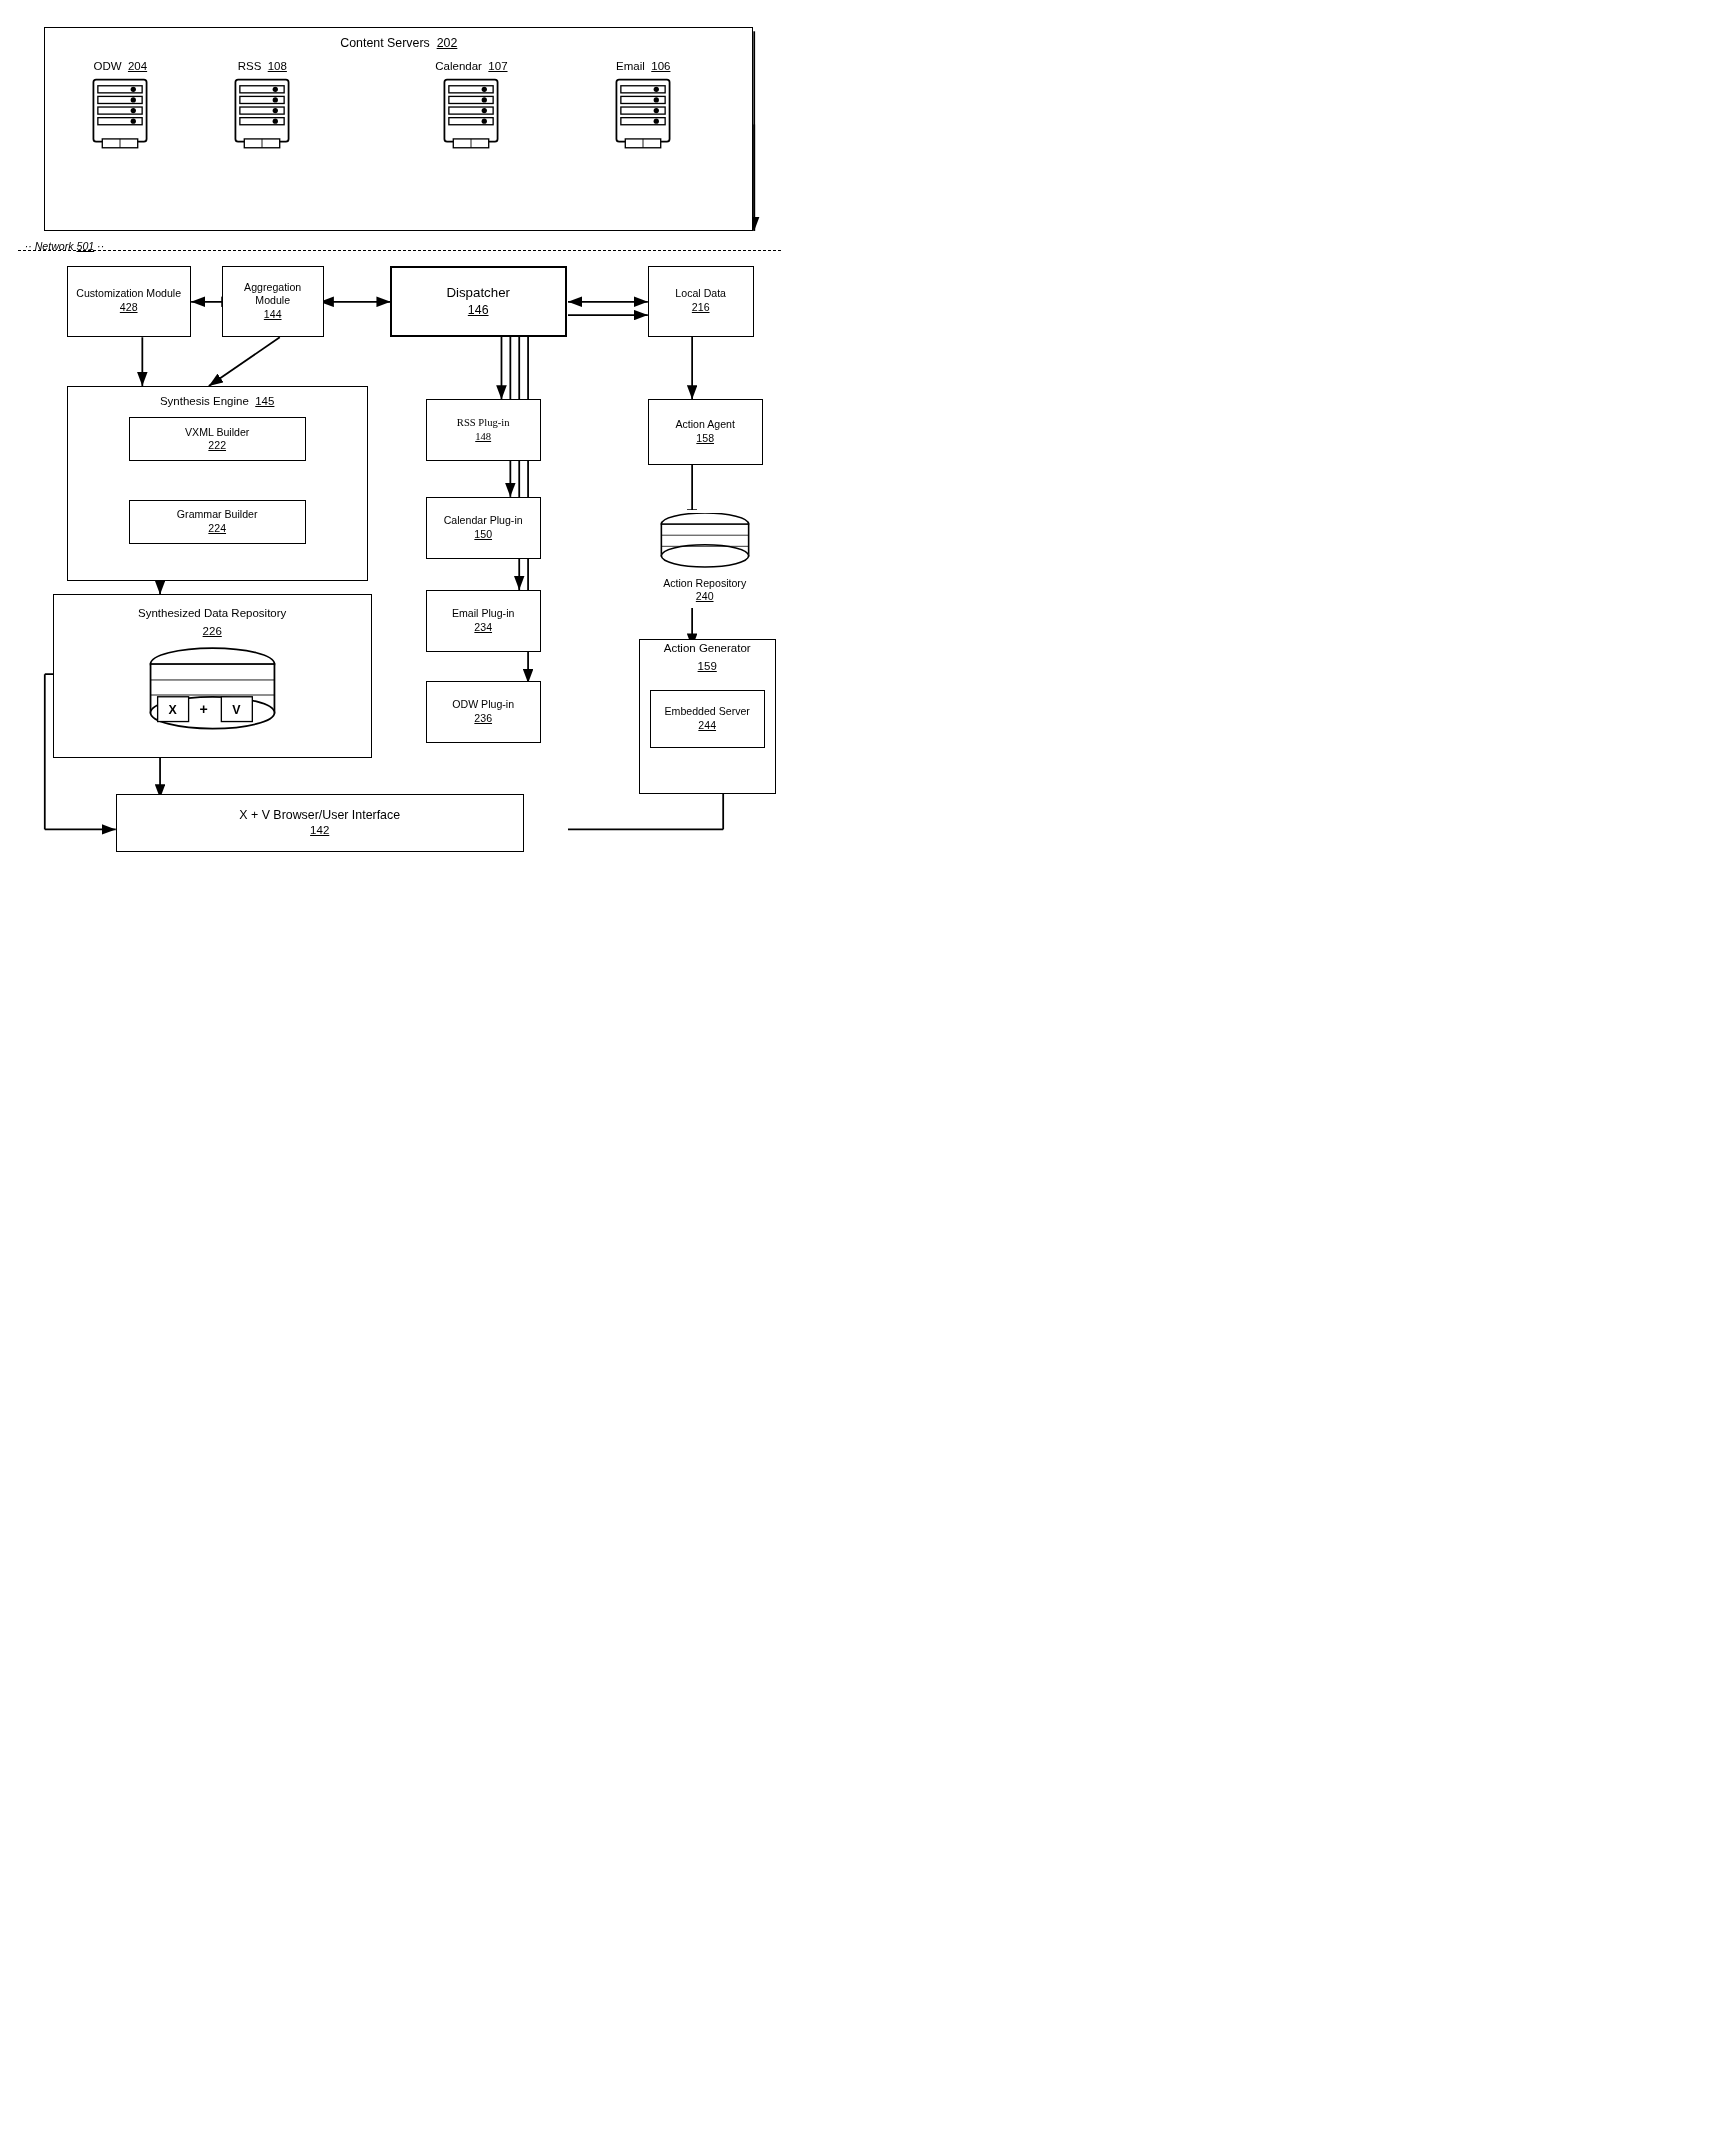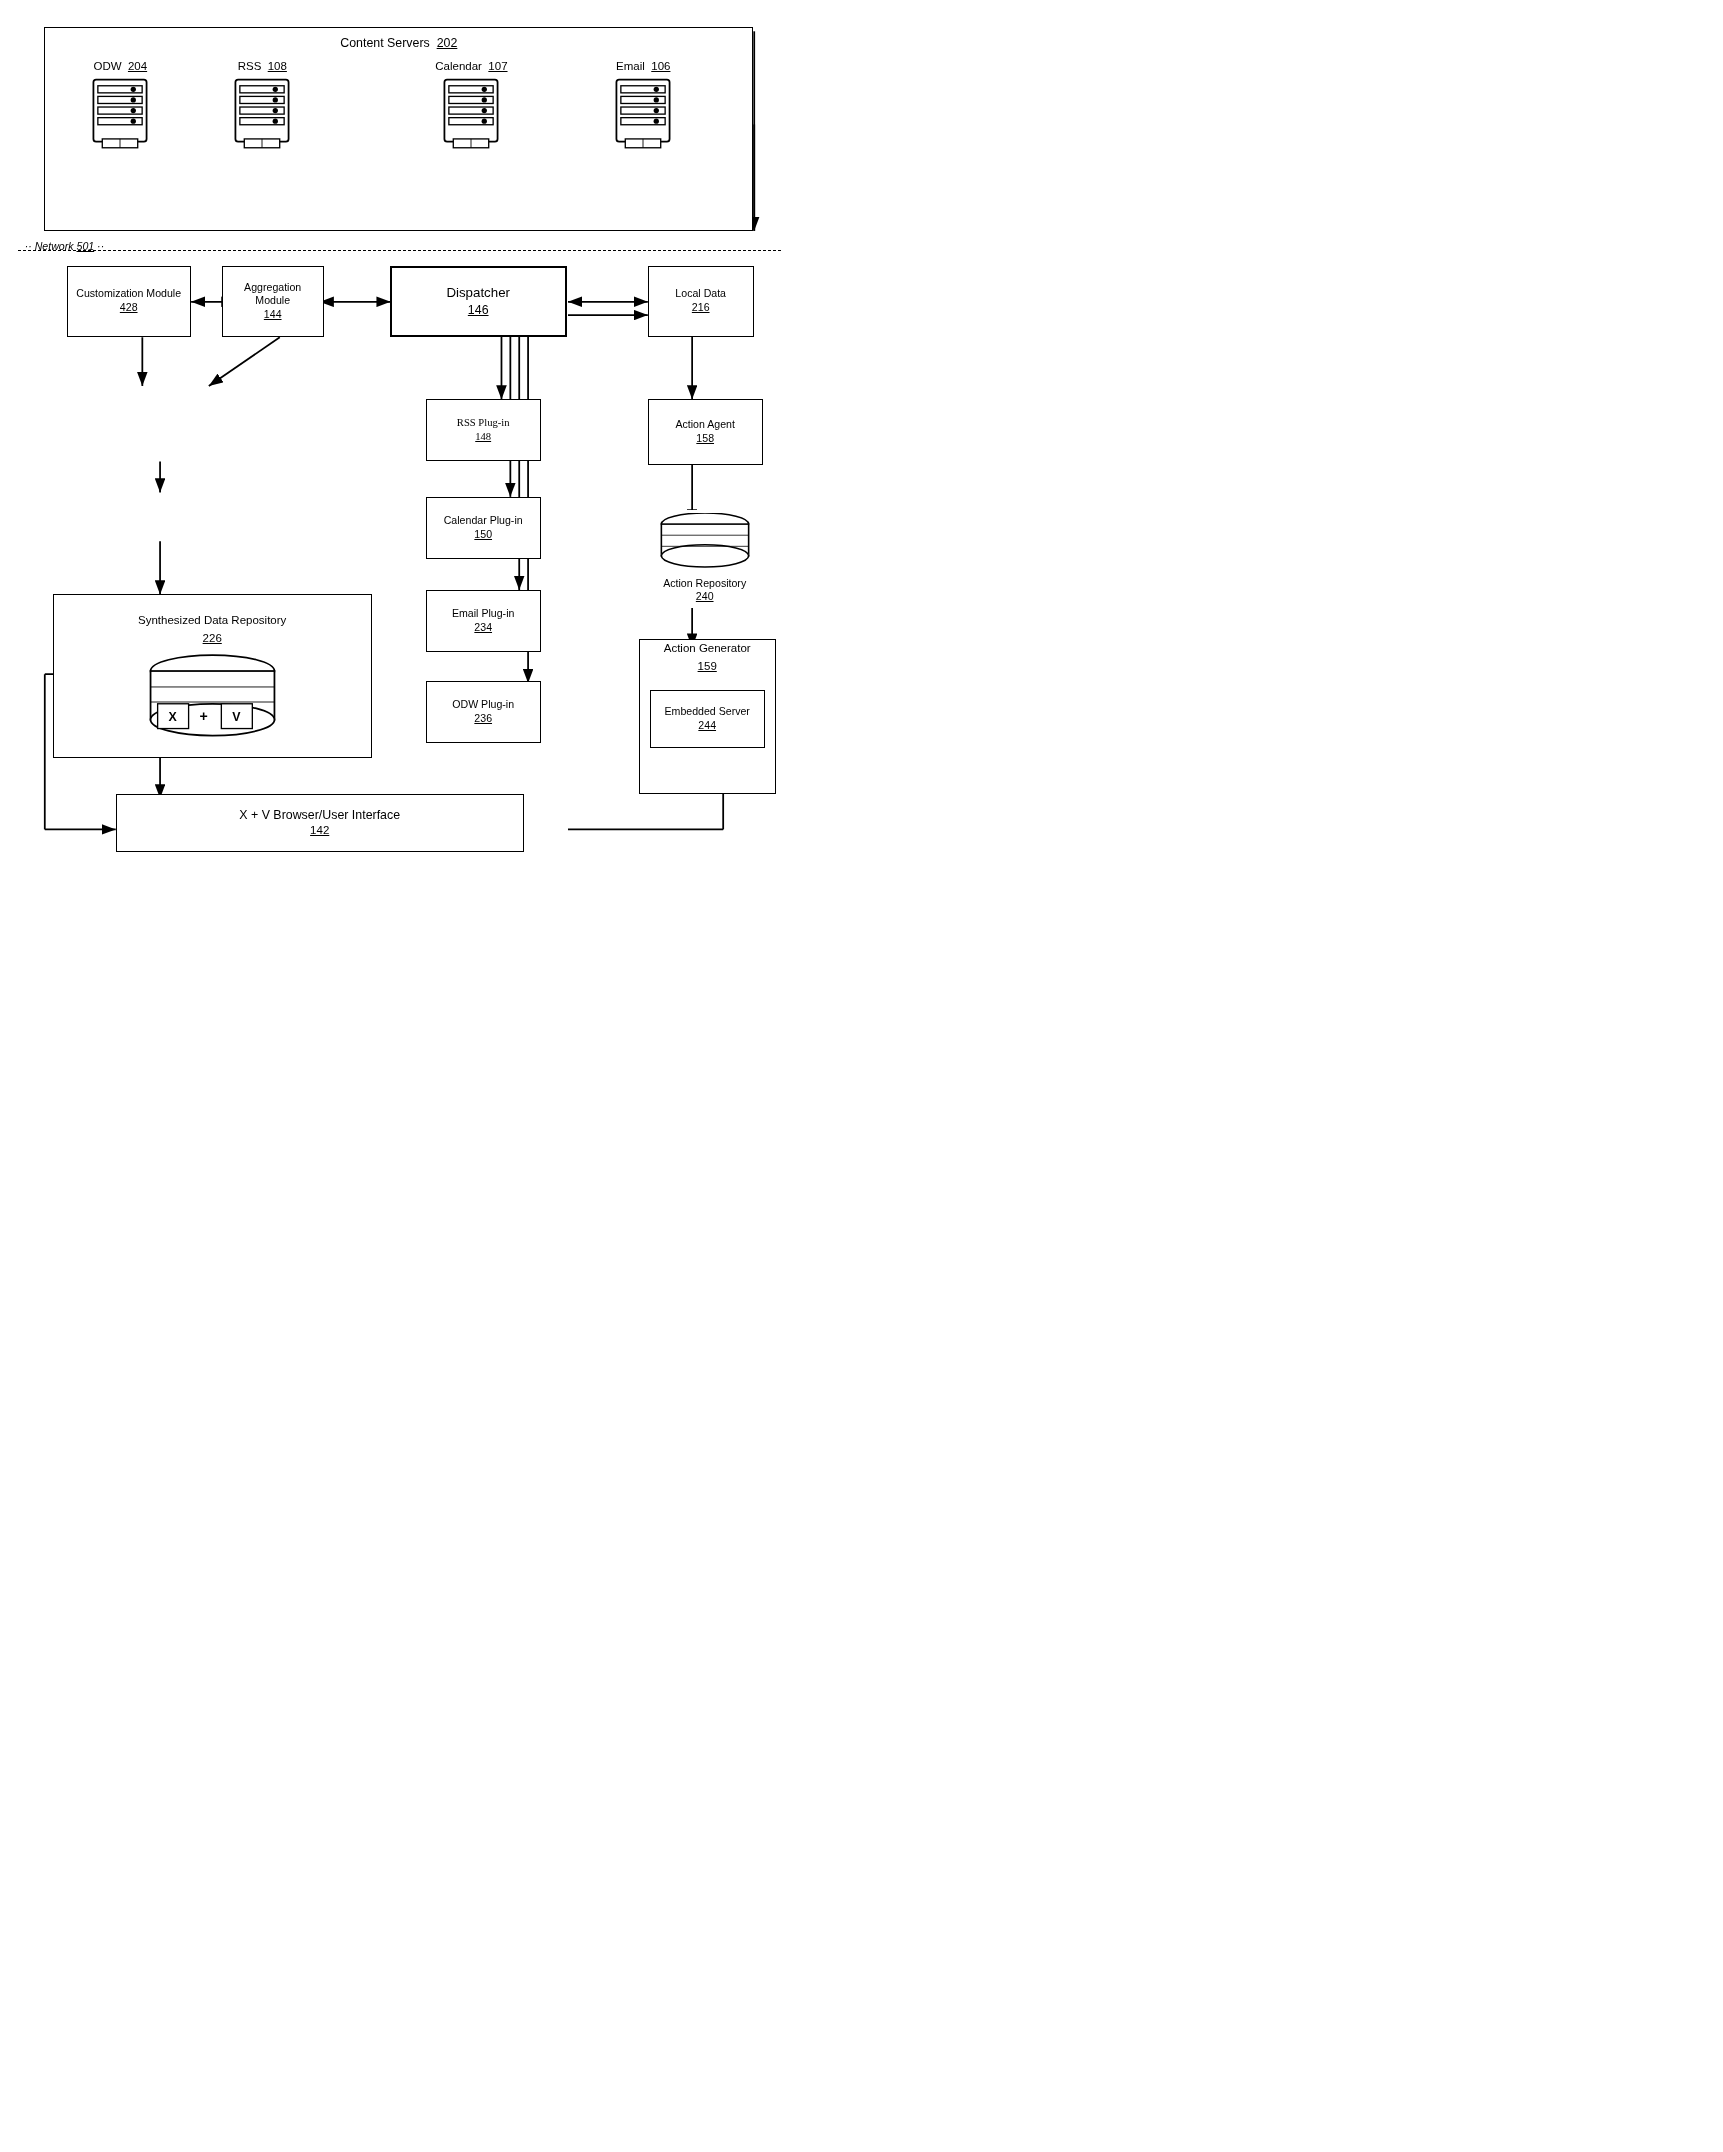--- a/index.html
+++ b/index.html
@@ -228,22 +228,37 @@
   <div class="box thick-box" style="top:248px; left:372px; width:177px; height:71px;">
     <span class="label" style="font-size:13.3px;">Dispatcher</span>
     <span class="num" style="font-size:12.4px;text-align:center;">146</span>
   </div>
 
   <div class="box" style="top:248px; left:630px; width:106px; height:71px;">
     <span class="label">Local Data</span>
     <span class="num">216</span>
   </div>
 
-
-  <div class="box" style="top:576px; left:35px; width:319px; height:164px; justify-content:flex-start; padding-top:18px;">
+  <div class="box" style="top:368px; left:49px; width:301px; height:195px; justify-content:flex-start; padding-top:7px;">
+    <div style="font-size:11.5px; margin-bottom:5.3px;">
+      <span>Synthesis Engine</span> &nbsp;<span class="underline">145</span>
+    </div>
+
+    <div class="box" style="position:relative; width:177px; height:44px; margin:3.5px 0;">
+      <span class="label">VXML Builder</span>
+      <span class="num">222</span>
+    </div>
+
+    <div class="box" style="position:relative; width:177px; height:44px; margin:35px 0 3.5px 0;">
+      <span class="label">Grammar Builder</span>
+      <span class="num">224</span>
+    </div>
+  </div>
+
+  <div class="box" style="top:576px; left:35px; width:319px; height:164px; justify-content:flex-start; padding-top:11px;">
     <div style="font-size:11.5px; margin-bottom:3.5px;">
       <span>Synthesized Data Repository</span>
     </div>
     <div style="font-size:11.5px; margin-bottom:7px;">
       <span class="underline">226</span>
     </div>
 
     <svg width="177" height="98" viewBox="0 0 200 110" style="font-size:13px">
       <ellipse cx="100" cy="20" rx="70" ry="18" fill="#fff" stroke="#000" stroke-width="2"></ellipse>
       <rect x="30" y="20" width="140" height="55" fill="#fff" stroke="#000" stroke-width="2"></rect>

